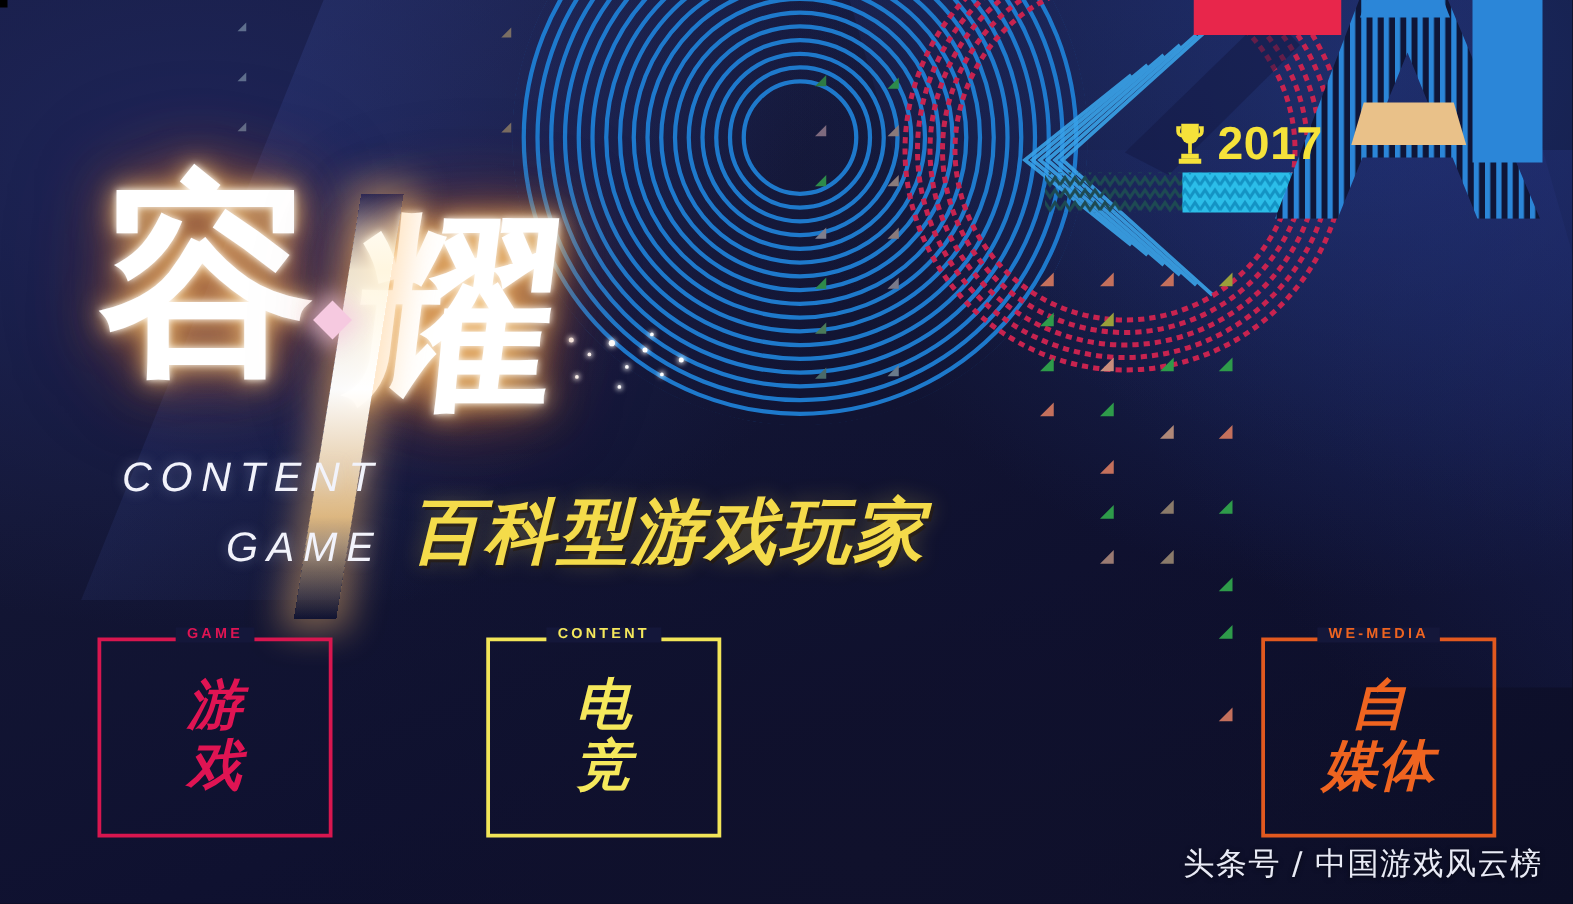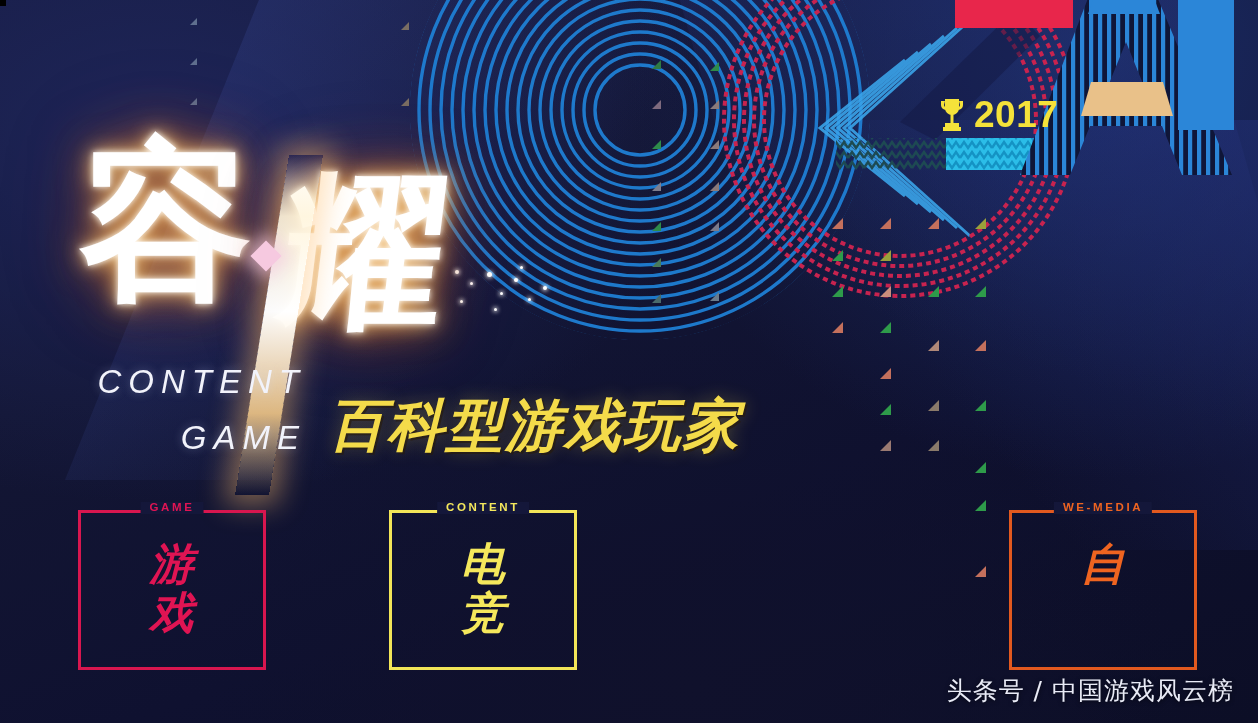--- a/index.html
+++ b/index.html
@@ -455,20 +455,21 @@
       <span>电</span>
       <span>竞</span>
     </div>
   </div>
 
 
   <div class="cat-box" id="box-wemedia">
     <div class="cat-label">WE-MEDIA</div>
     <div class="cat-word">
       <span>自</span>
+      <span>媒体</span>
     </div>
   </div>
 
   <div class="wedge wedge-dark" style="z-index:-1;"></div>
 
   <div id="watermark">头条号 / 中国游戏风云榜</div>
 
 </div>
 
 </body></html>

